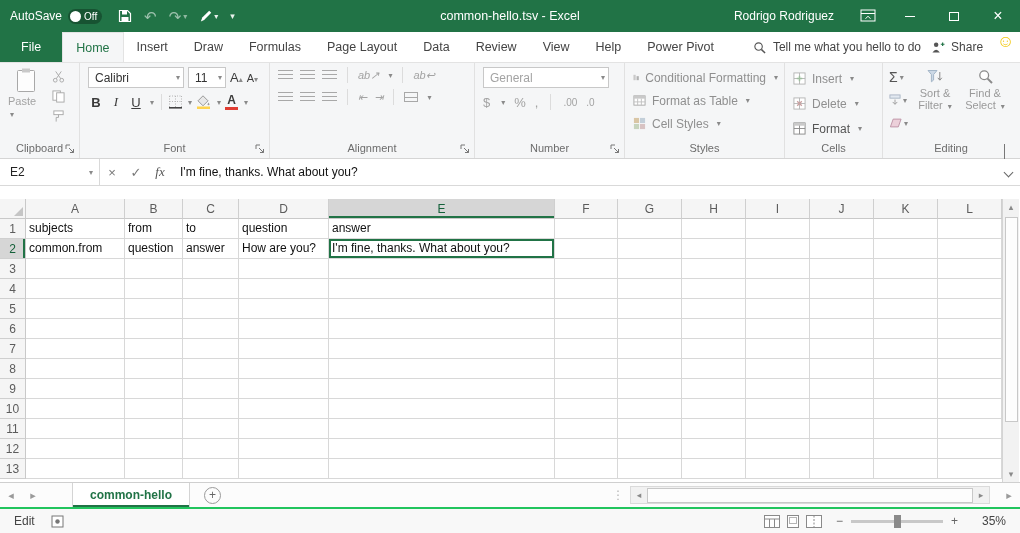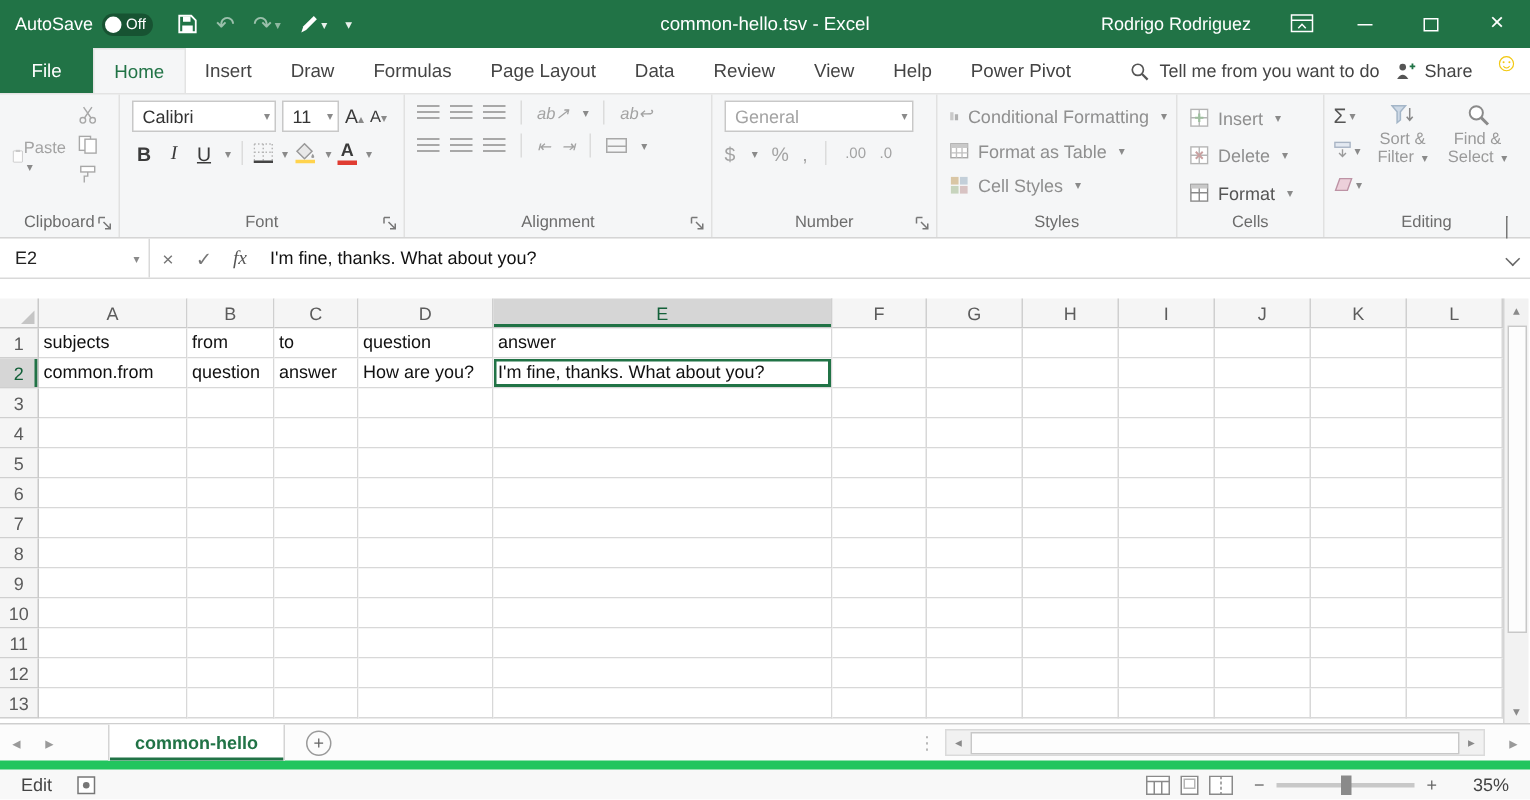--- a/index.html
+++ b/index.html
@@ -42,21 +42,21 @@
   .rgroup { position:relative; border-right:1px solid #e1e1e1; display:flex; flex-direction:column; }
   .rcontent { flex:1; padding:4px 6px 0 8px; }
   .glabel { height:17px; text-align:center; color:#6c6c6c; font-size:11px; line-height:14px; }
   .dlaunch { position:absolute; right:3px; bottom:3px; width:11px; height:11px; }
   .dis { color:#a3a3a3; }
   .caret { font-size:8px; color:#8a8a8a; margin-left:2px; }
   .combo { height:21px; background:#fff; border:1px solid #c8c8c8; display:flex; align-items:center; padding:0 3px 0 6px; color:#333; font-size:12px; }
   .combo .caret { margin-left:auto; }
 
   .clip-flex { display:flex; gap:8px; }
-  .paste-btn { width:36px; text-align:left; display:flex; flex-direction:row; align-items:center; }
+  .paste-btn { width:36px; text-align:left; display:flex; flex-direction:column; align-items:center; }
   .paste-lbl { font-size:11px; color:#a3a3a3; margin-top:2px; }
   .clip-col { display:flex; flex-direction:column; gap:6px; padding-top:2px; }
   .sico { height:14px; display:flex; align-items:center; }
 
   .frow { display:flex; align-items:center; gap:4px; margin-bottom:6px; }
   .letterbtn { width:16px; text-align:center; font-size:13px; color:#3b3b3b; }
   .bold-b { font-weight:bold; }
   .ital-i { font-style:italic; font-family:"Liberation Serif",serif; }
   .und-u { text-decoration:underline; }
   .vsep { width:1px; height:16px; background:#dcdcdc; margin:0 3px; }
@@ -119,21 +119,21 @@
   .snav { width:22px; display:flex; align-items:center; justify-content:center; color:#9a9a9a; font-size:11px; }
   .sheet-tab { margin-left:28px; background:#fff; border-left:1px solid #d4d4d4; border-right:1px solid #d4d4d4; color:#217346; font-weight:bold; padding:0 17px; display:flex; align-items:center; box-shadow:inset 0 -2px 0 #217346; font-size:12px; }
   .addsheet { width:17px; height:17px; border:1px solid #9a9a9a; border-radius:50%; color:#666; display:flex; align-items:center; justify-content:center; font-size:12px; line-height:12px; margin:auto 0 auto 14px; }
   .sb-spacer { flex:1; }
   .sb-dots { display:flex; align-items:center; color:#b5b5b5; padding:0 6px; }
   .hscroll { width:360px; display:flex; align-items:center; margin:3px 8px 3px 0; background:#f1f1f1; border:1px solid #dadada; }
   .hs-arrow { width:16px; text-align:center; color:#8a8a8a; font-size:9px; }
   .hthumb { flex:1; height:15px; background:#fdfdfd; border:1px solid #c8c8c8; }
 
   
-  .statusbar { height:26px; background:#f8f8f8; border-top:6px solid #22c55e; display:flex; align-items:center; }
+  .statusbar { height:26px; background:#f8f8f8; border-top:2px solid #22c55e; display:flex; align-items:center; }
   .mode { margin-left:14px; color:#444; }
   .macro { margin-left:16px; display:flex; align-items:center; }
   .st-spacer { flex:1; }
   .views { display:flex; align-items:center; gap:5px; margin-right:14px; }
   .zoomctl { display:flex; align-items:center; gap:8px; margin-right:10px; color:#666; }
   .ztrack { width:92px; height:3px; background:#c8c8c8; position:relative; }
   .zthumb { position:absolute; left:43px; top:-5px; width:7px; height:13px; background:#8a8a8a; }
   .zoompct { width:38px; text-align:right; margin-right:14px; color:#444; }
   svg { display:block; }
 </style>
@@ -207,21 +207,21 @@
     <span class="rtab">Data</span>
     <span class="rtab">Review</span>
     <span class="rtab">View</span>
     <span class="rtab">Help</span>
     <span class="rtab">Power Pivot</span>
     <span class="tellme">
       <svg width="13" height="13" viewBox="0 0 14 14">
           <circle cx="6" cy="6" r="4" fill="none" stroke="#555" stroke-width="1.2"></circle>
           <path d="M9 9 L13 13" stroke="#555" stroke-width="1.6"></path>
         </svg>
-      <span>Tell me from you want to do</span>
+      <span>Tell me what you hello to do</span>
     </span>
     <span class="tr-spacer"></span>
     <span class="share">
       <svg width="14" height="13" viewBox="0 0 14 14">
           <circle cx="5" cy="4" r="2.4" fill="#555"></circle>
           <path d="M1 12.5 q4-6 8 0 z" fill="#555"></path>
           <path d="M10 3.5 h4 M12 1.5 v4" stroke="#217346" stroke-width="1.3"></path>
         </svg>
       <span>Share</span>
     </span>

